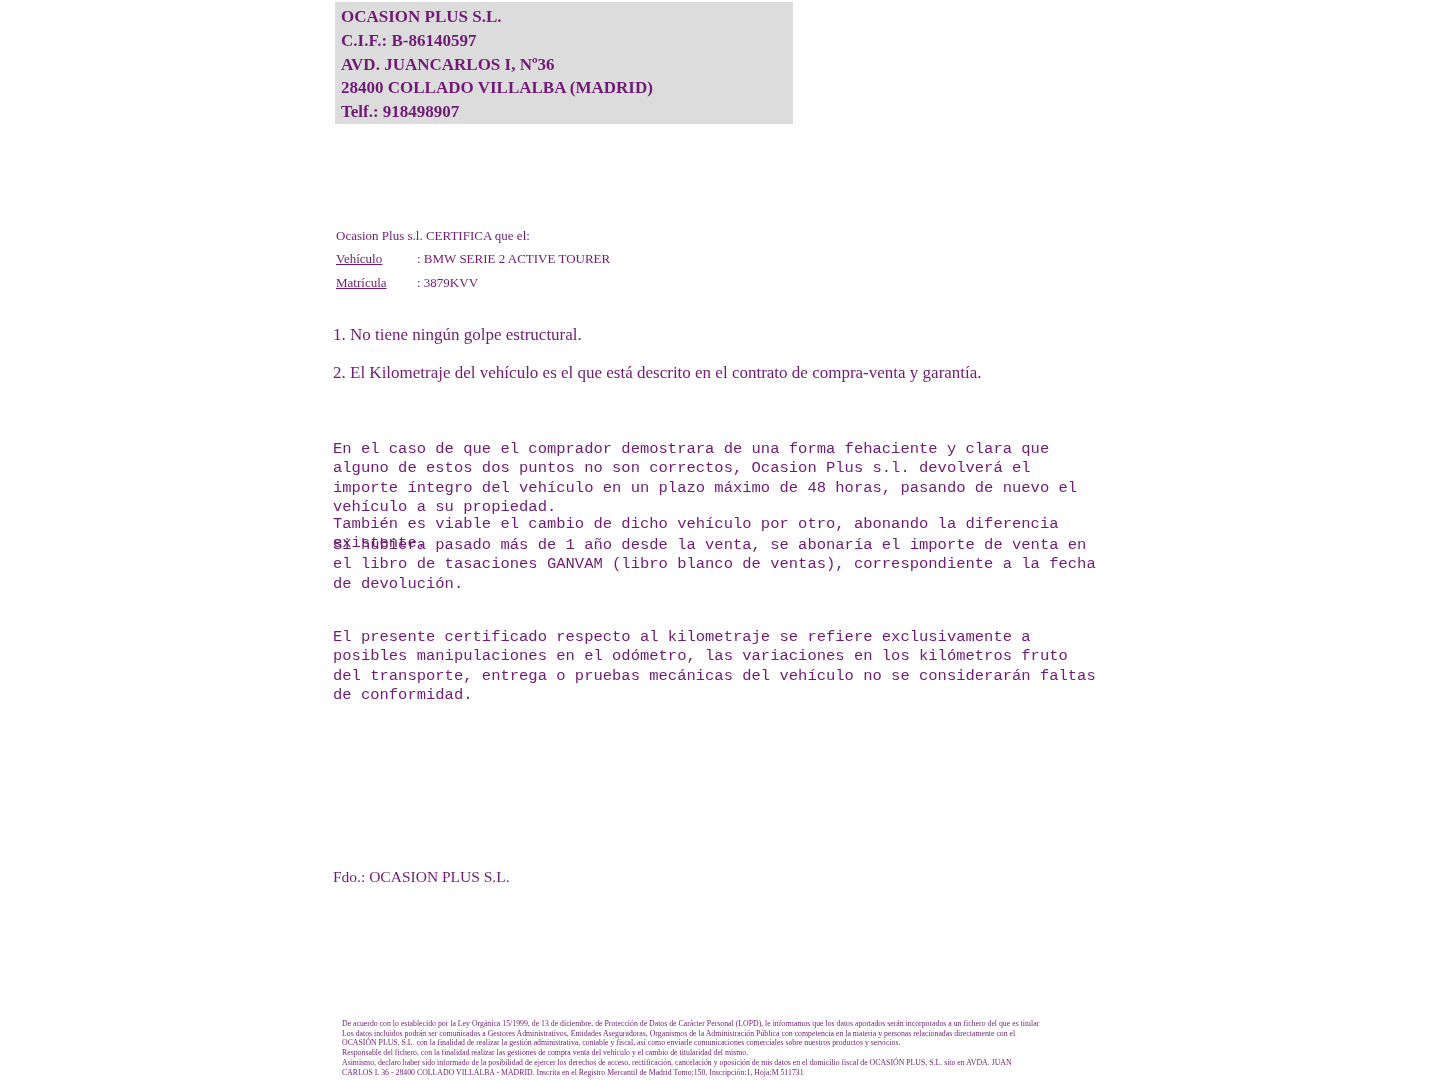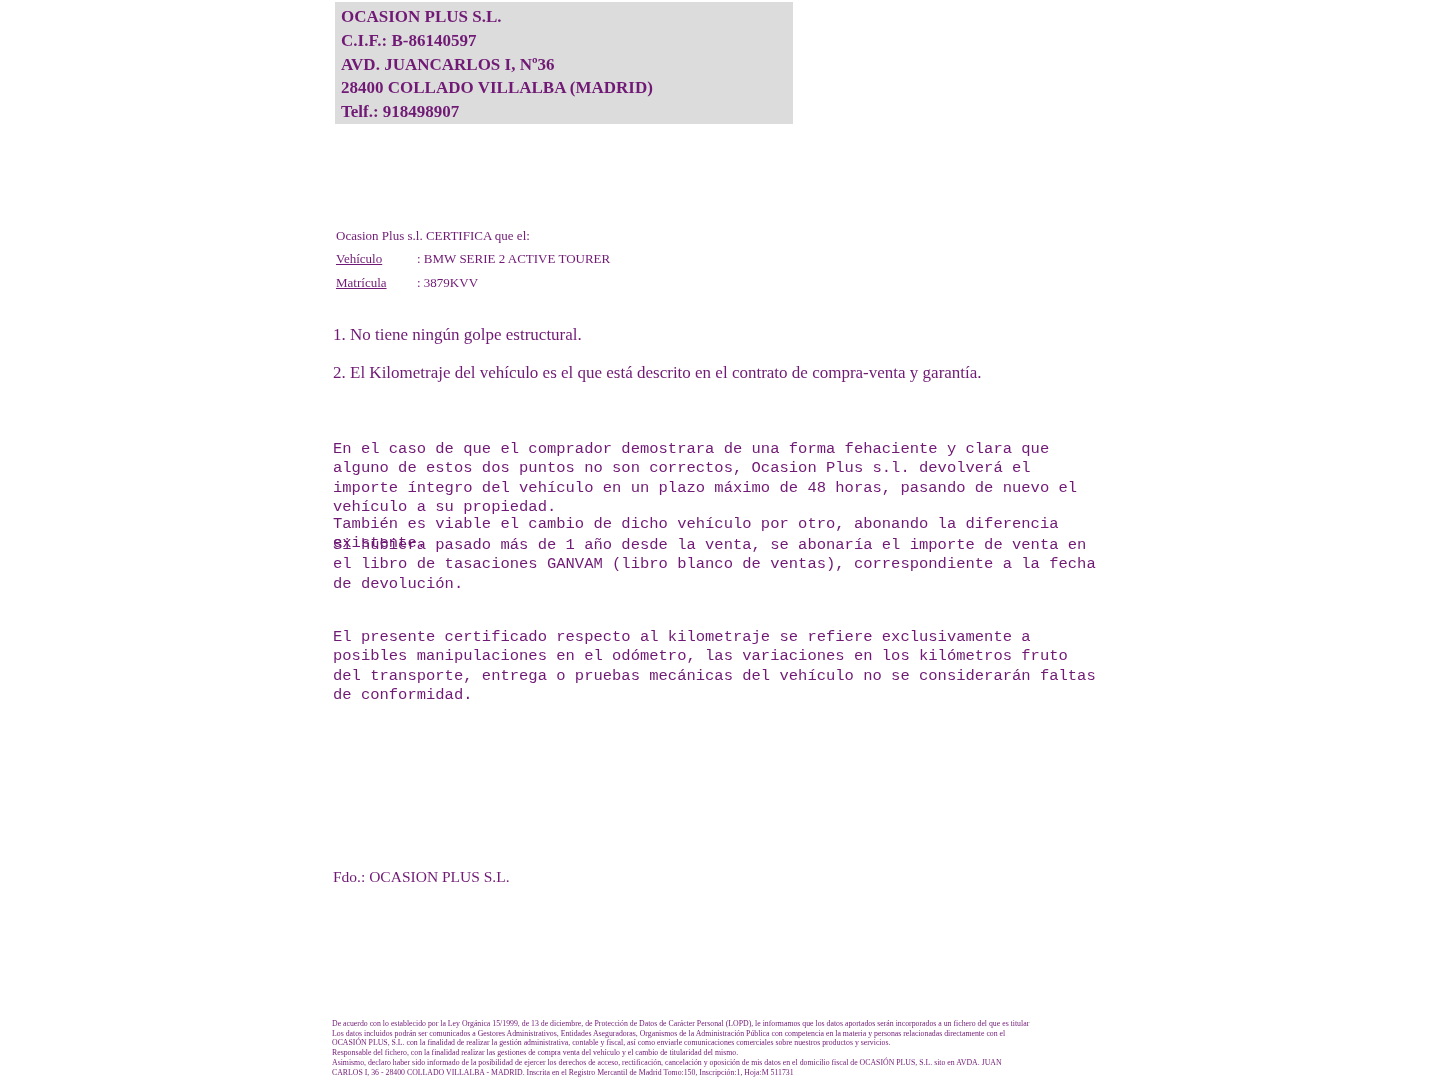--- a/index.html
+++ b/index.html
@@ -77,21 +77,21 @@
   .para-4 { top: 628px; }
   .signature {
     position: absolute;
     left: 333px;
     top: 868px;
     font-size: 15.5px;
     white-space: nowrap;
   }
   .legal {
     position: absolute;
-    left: 332px;
+    left: 342px;
     top: 1019px;
     width: 785px;
     font-size: 7.8px;
     line-height: 9.7px;
   }
   .legal .lline {
     white-space: nowrap;
   }
 </style>
 </head>

